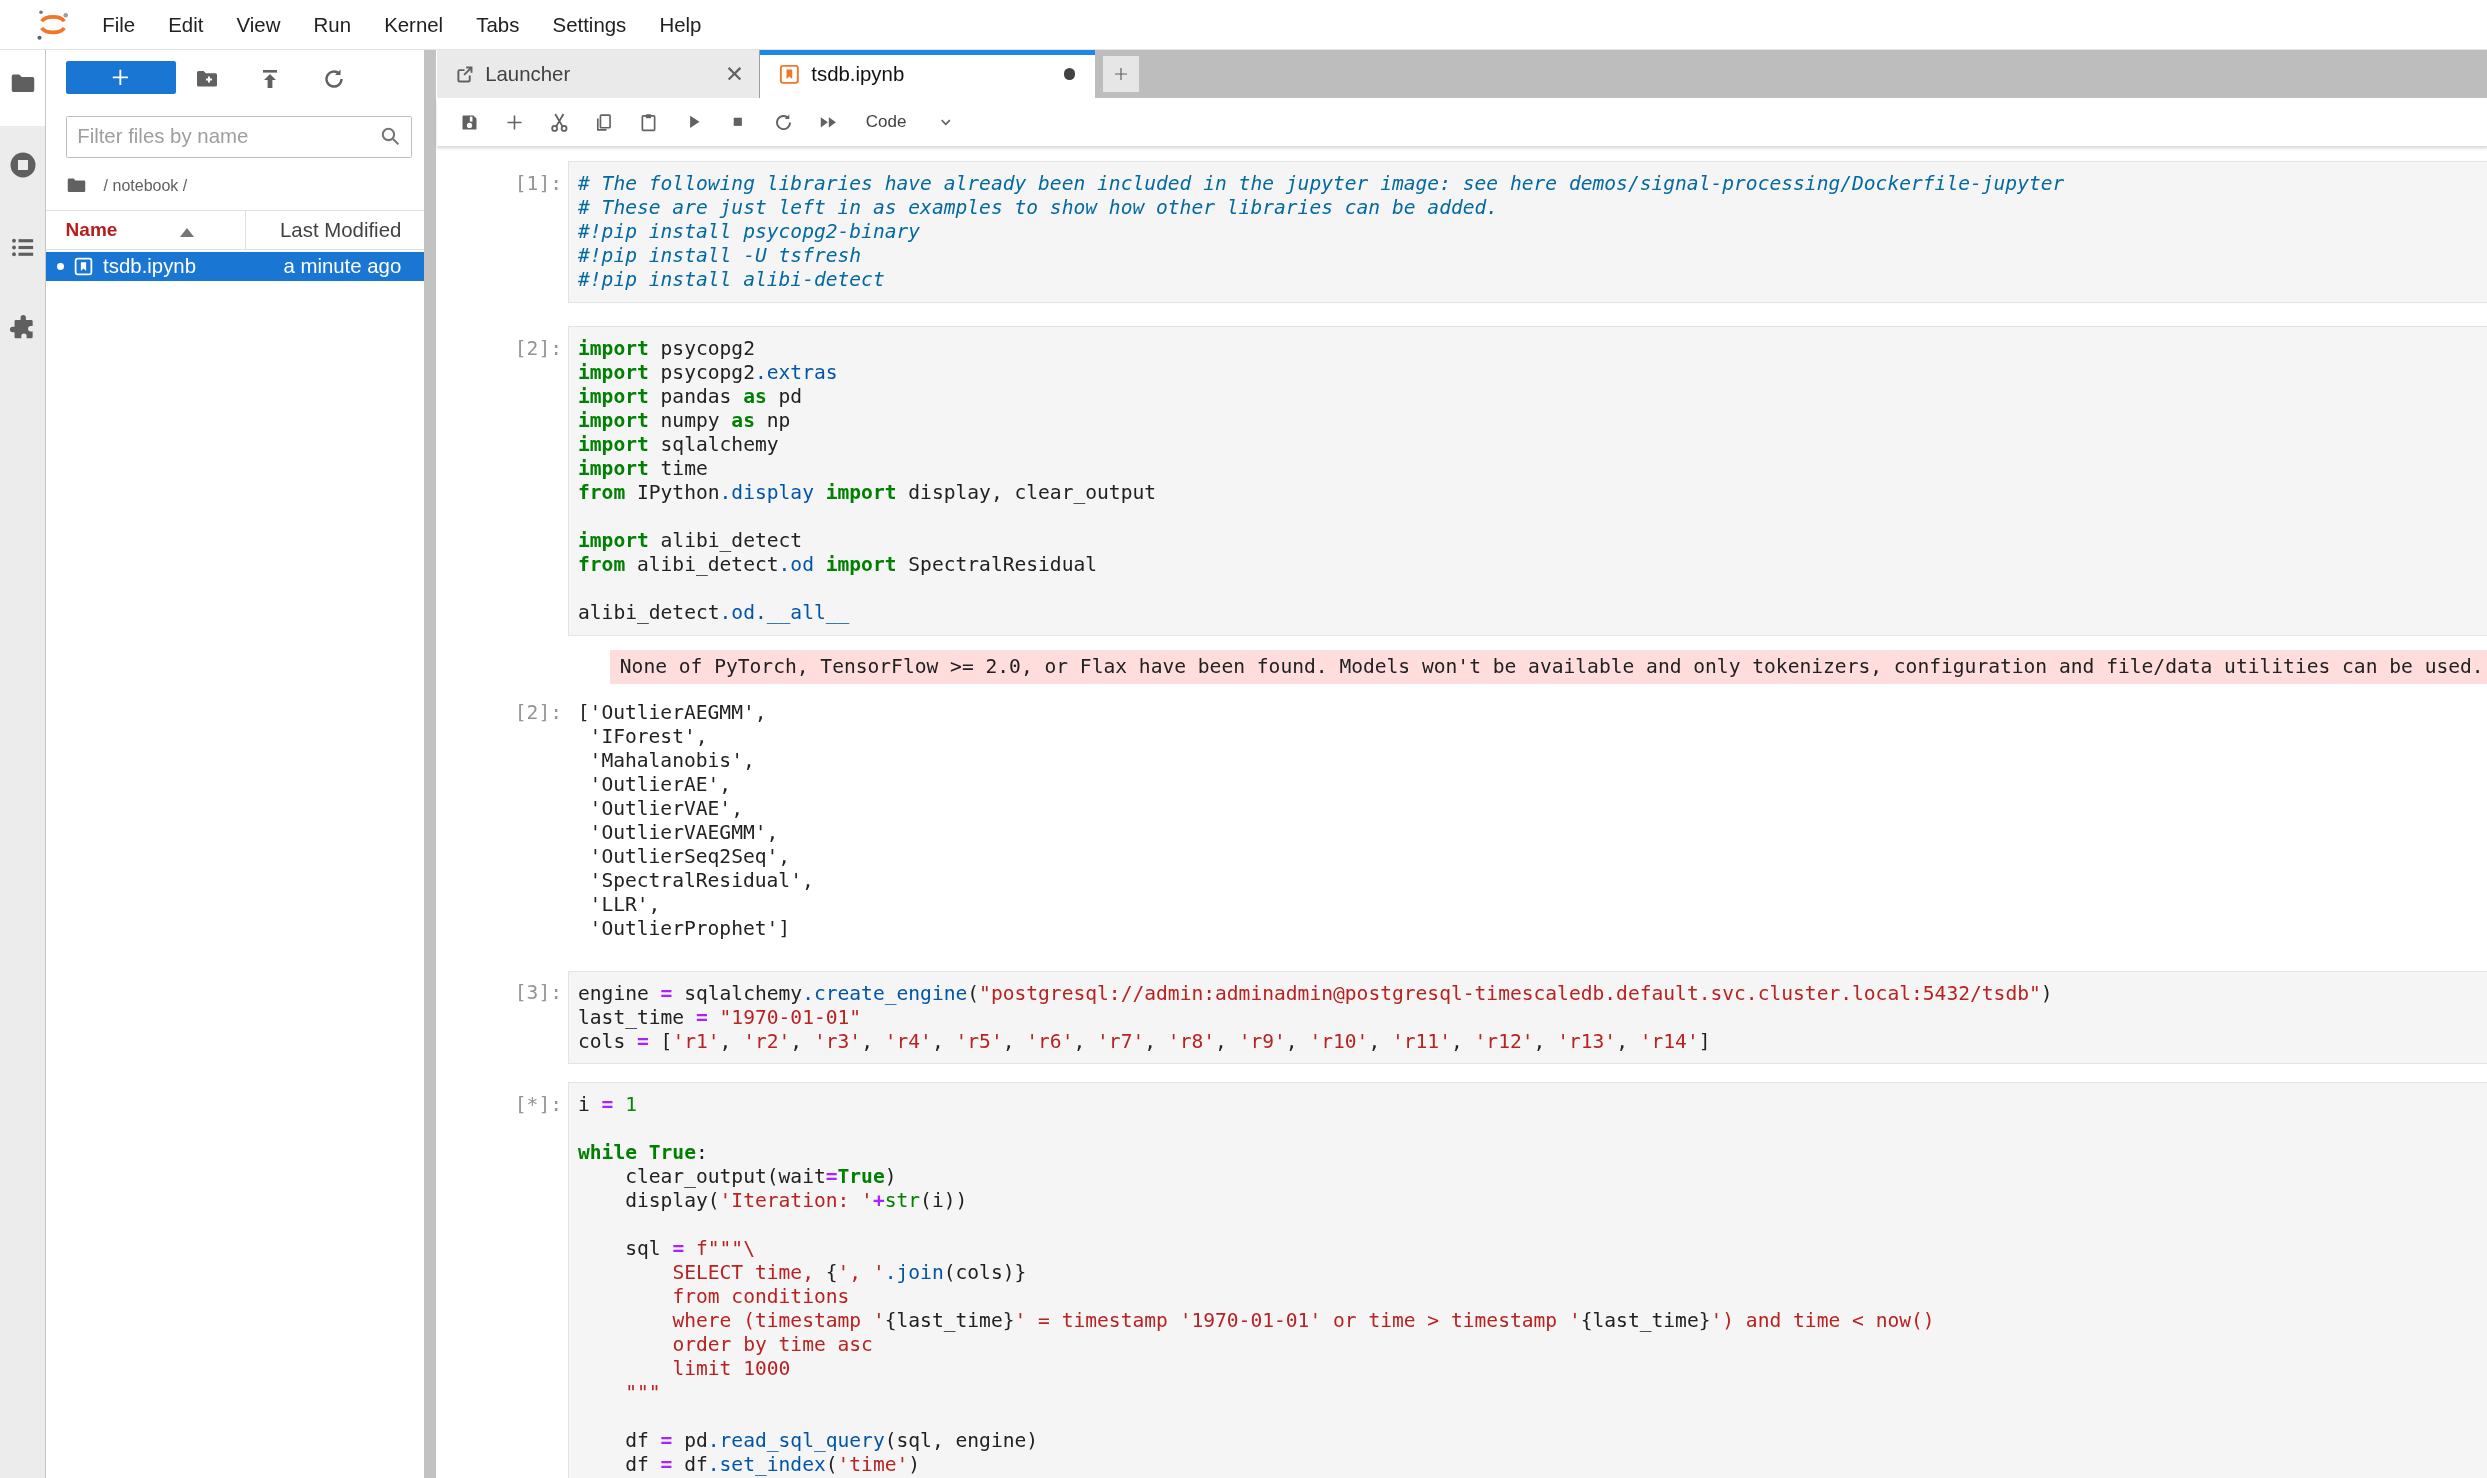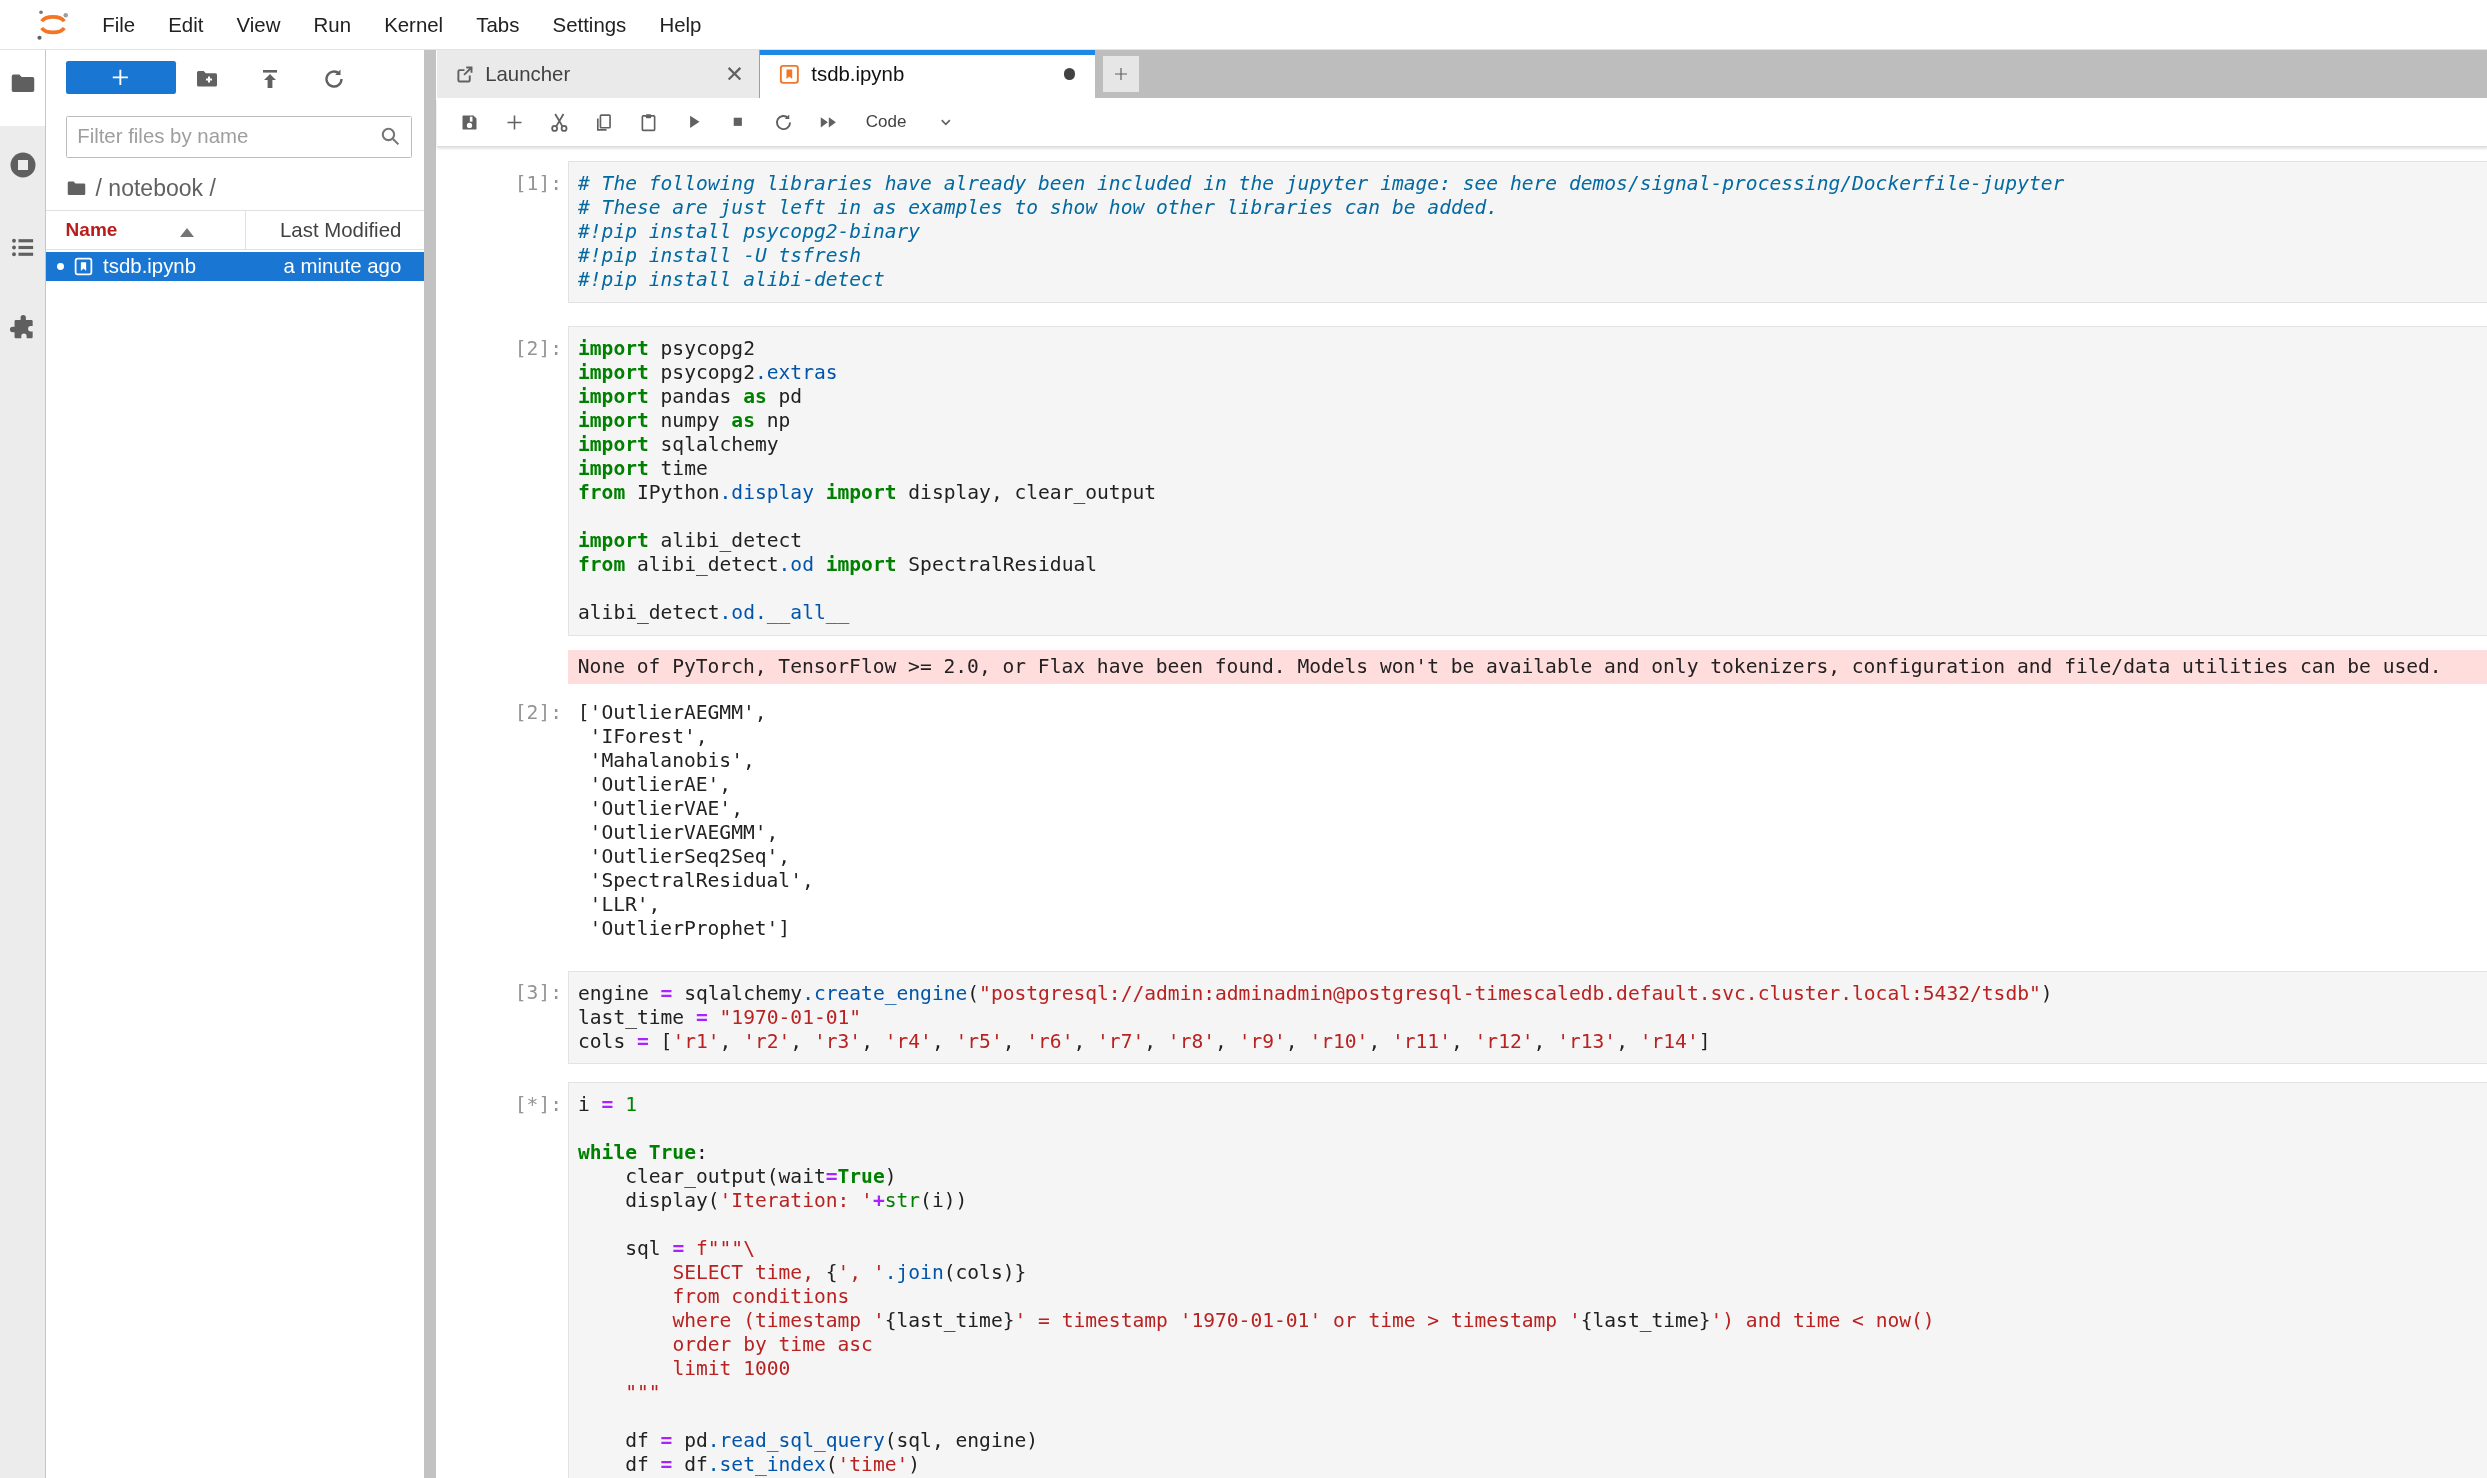--- a/index.html
+++ b/index.html
@@ -24,21 +24,21 @@
   #fb-new-btn { position:absolute; left:19.6px; top:11.3px; width:110px; height:33px; background:#1976d2;
     border-radius:2.3px; color:#fff; display:flex; align-items:center; justify-content:center; }
   .fb-tool { position:absolute; top:16.6px; width:24px; height:24px; color:#616161; }
   #fb-filter { position:absolute; left:19.6px; top:66px; width:344px; height:40px; border:0.8px solid #bdbdbd;
     border-radius:1.5px; background:#fff; }
   #fb-filter input { border:0; outline:none; width:295px; height:37px; margin:0.8px 0 0 10.6px;
     font-size:20.4px; color:#424242; font-family:inherit; background:transparent; }
   #fb-filter input::placeholder { color:#9e9e9e; }
   #fb-search-ic { position:absolute; right:9px; top:8.3px; color:#757575; }
   #fb-crumbs { position:absolute; left:19.6px; top:125px; display:flex; align-items:center; color:#616161; }
-  #fb-crumbs .txt { font-size:23px; margin-left:9px; }
+  #fb-crumbs .txt { font-size:16px; margin-left:17px; }
   #fb-header { position:absolute; left:0; top:160px; width:378px; height:38px;
     border-top:0.8px solid #e0e0e0; border-bottom:0.8px solid #e0e0e0; }
   #fb-header .col-name { position:absolute; left:19.6px; top:7.6px; font-size:19px; font-weight:bold; color:#b91c1c; }
   #fb-sort { position:absolute; left:134px; top:16.6px; width:0; height:0;
     border-left:7.6px solid transparent; border-right:7.6px solid transparent; border-bottom:9px solid #757575; }
   #fb-coldiv { position:absolute; left:199px; top:0; width:0.8px; height:38px; background:#e0e0e0; }
   #fb-header .col-mod { position:absolute; right:22.7px; top:7.6px; font-size:20.4px; color:#424242; }
   #fb-row { position:absolute; left:0; top:202px; width:378px; height:29px; background:#1976d2;
     display:flex; align-items:center; color:#fff; }
   #fb-row .run-dot { width:6.8px; height:6.8px; border-radius:50%; background:#fff; margin-left:11.3px; }
@@ -298,21 +298,21 @@
             <div class="line"><span class="tok-kw">import</span><span class="tok-pl"> sqlalchemy</span></div>
             <div class="line"><span class="tok-kw">import</span><span class="tok-pl"> time</span></div>
             <div class="line"><span class="tok-kw">from</span><span class="tok-pl"> IPython</span><span class="tok-prop">.display</span><span class="tok-pl"> </span><span class="tok-kw">import</span><span class="tok-pl"> display, clear_output</span></div>
             <div class="line">&nbsp;</div>
             <div class="line"><span class="tok-kw">import</span><span class="tok-pl"> alibi_detect</span></div>
             <div class="line"><span class="tok-kw">from</span><span class="tok-pl"> alibi_detect</span><span class="tok-prop">.od</span><span class="tok-pl"> </span><span class="tok-kw">import</span><span class="tok-pl"> SpectralResidual</span></div>
             <div class="line">&nbsp;</div>
             <div class="line"><span class="tok-pl">alibi_detect</span><span class="tok-prop">.od</span><span class="tok-prop">.__all__</span></div>
           </div>
         </div>
-        <div class="cellrow" style="margin-top: 13.6px;">
+        <div class="cellrow" style="margin-top: 13.6px; margin-left: 42px;">
           <div class="prompt"></div>
           <div class="cellbody stderr">
             <div class="line">None of PyTorch, TensorFlow &gt;= 2.0, or Flax have been found. Models won't be available and only tokenizers, configuration and file/data utilities can be used.</div>
           </div>
         </div>
         <div class="cellrow" style="margin-top: 16.6px;">
           <div class="prompt">[2]:</div>
           <div class="cellbody output">
             <div class="line">['OutlierAEGMM',</div>
             <div class="line"> 'IForest',</div>

